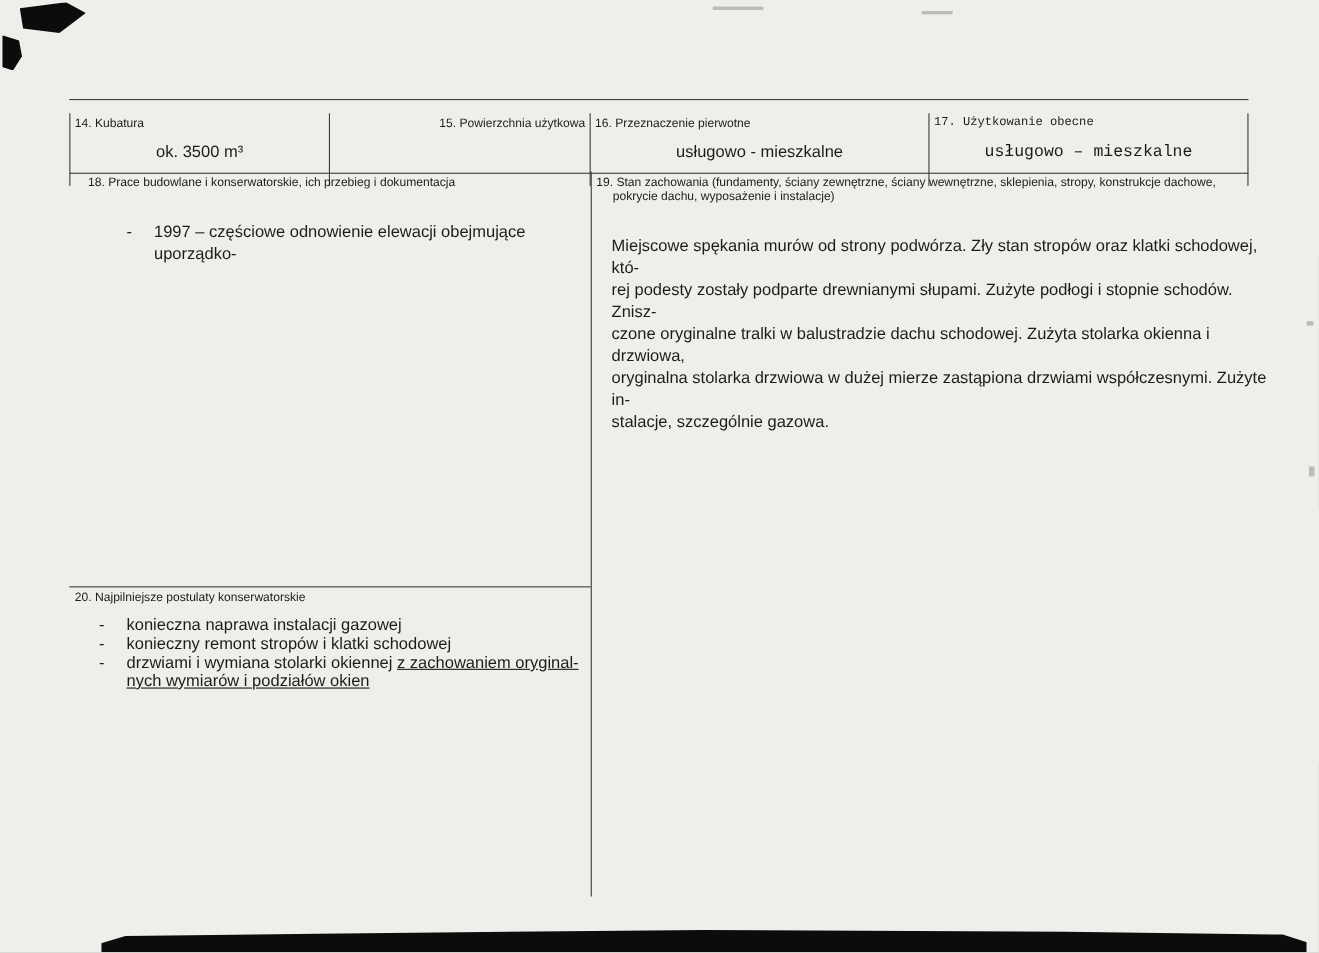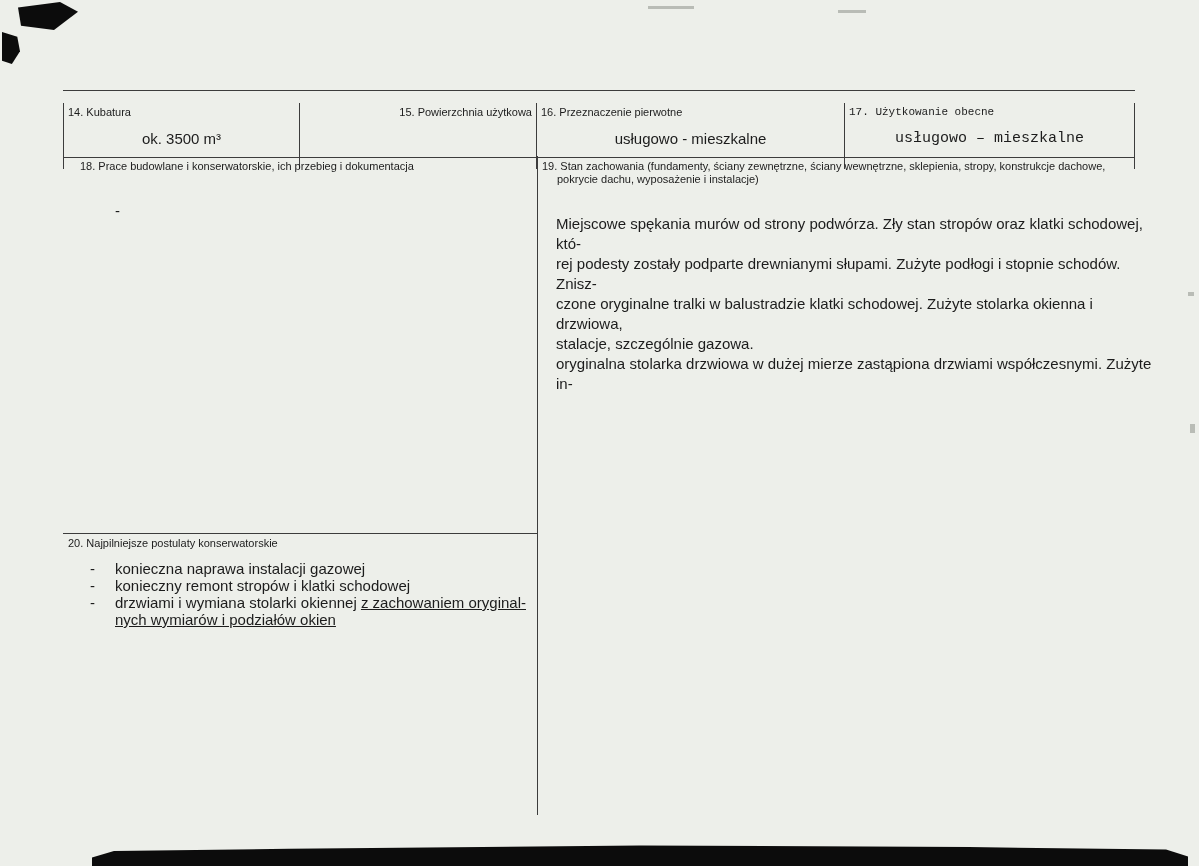--- a/index.html
+++ b/index.html
@@ -76,33 +76,34 @@
       <div class="val-center">usługowo – mieszkalne</div>
     </div>
   </div>
 
   <div class="vline"></div>
 
   <div class="abs hdr" style="left:80px;top:160px;width:460px;">18. Prace budowlane i konserwatorskie, ich przebieg i dokumentacja</div>
   <div class="abs txt li" style="left:115px;top:201px;width:415px;">
     <span class="dash">-</span>
     <span>
+        <span style="display:block;">1997 – częściowe odnowienie elewacji obejmujące uporządko-</span>
       </span>
   </div>
 
   <div class="abs hdr" style="left:542px;top:160px;width:595px;">
     <div>19. Stan zachowania (fundamenty, ściany zewnętrzne, ściany wewnętrzne, sklepienia, stropy, konstrukcje dachowe,</div>
     <div style="padding-left:15px;">pokrycie dachu, wyposażenie i instalacje)</div>
   </div>
   <div class="abs txt" style="left:556px;top:214px;width:600px;">
     <div>Miejscowe spękania murów od strony podwórza. Zły stan stropów oraz klatki schodowej, któ-</div>
     <div>rej podesty zostały podparte drewnianymi słupami. Zużyte podłogi i stopnie schodów. Znisz-</div>
-    <div>czone oryginalne tralki w balustradzie klatki schodowej. Zużyte stolarka okienna i drzwiowa,</div>
+    <div>czone oryginalne tralki w balustradzie dachu schodowej. Zużyta stolarka okienna i drzwiowa,</div>
+    <div>oryginalna stolarka drzwiowa w dużej mierze zastąpiona drzwiami współczesnymi. Zużyte in-</div>
     <div>stalacje, szczególnie gazowa.</div>
-    <div>oryginalna stolarka drzwiowa w dużej mierze zastąpiona drzwiami współczesnymi. Zużyte in-</div>
   </div>
 
   <div class="hline20"></div>
   <div class="abs hdr" style="left:68px;top:537px;width:400px;">20. Najpilniejsze postulaty konserwatorskie</div>
   <div class="abs" style="left:90px;top:560px;width:445px;">
     <div class="li20">
       <span class="dash">-</span>
       <span>konieczna naprawa instalacji gazowej</span>
     </div>
     <div class="li20">

